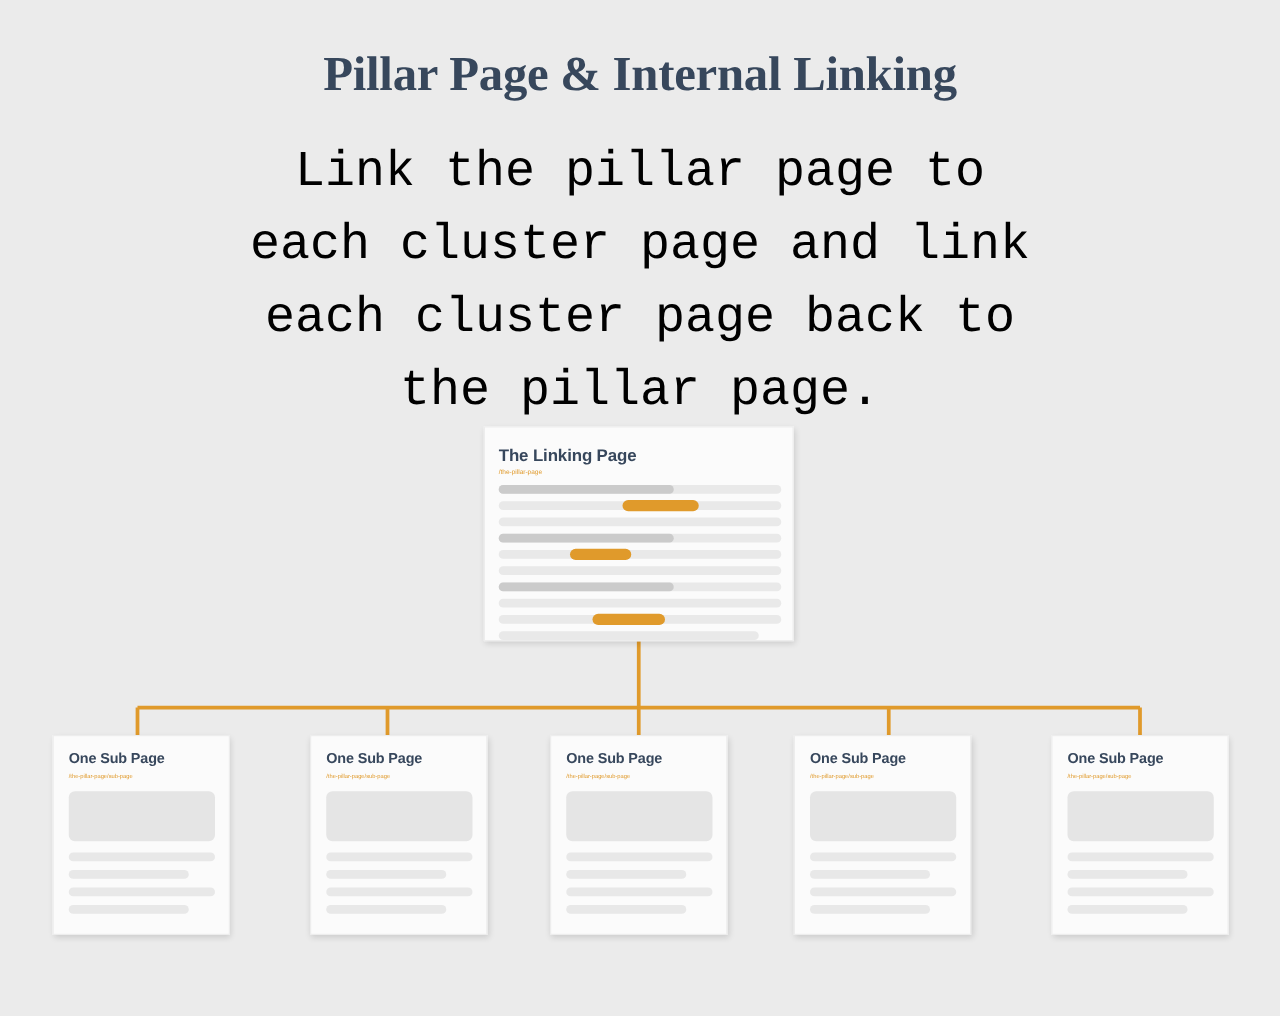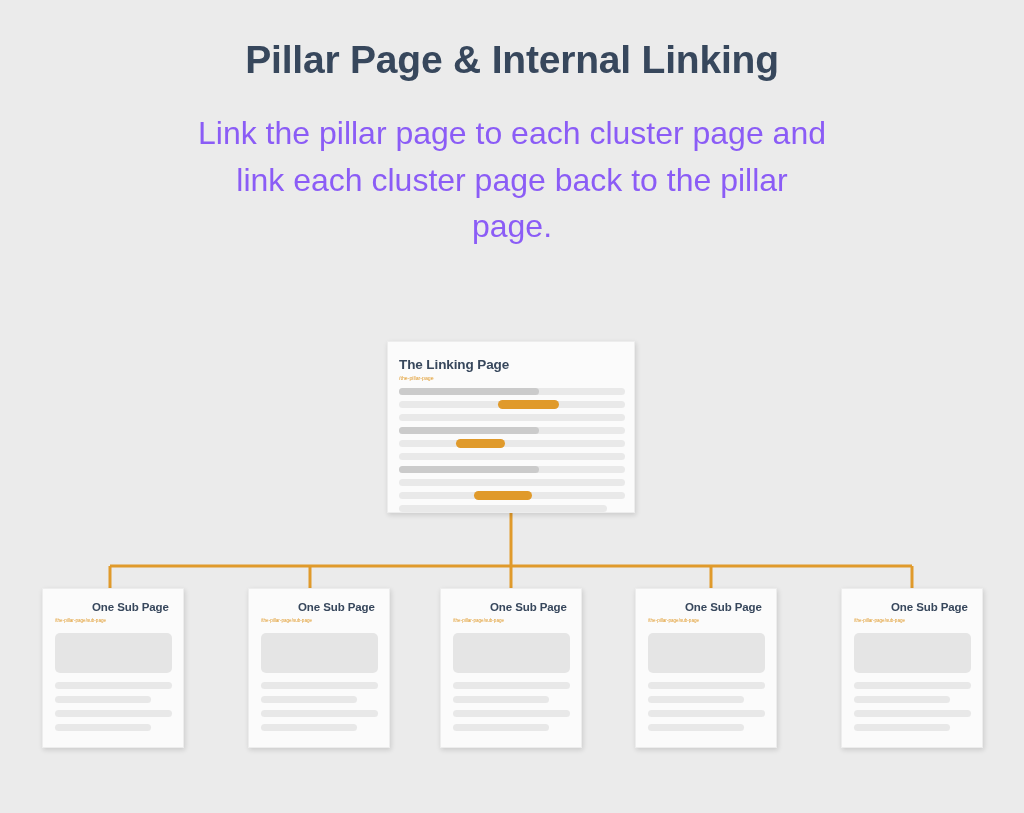--- a/index.html
+++ b/index.html
@@ -25,31 +25,31 @@
     text-align: center;
   }
   #page-title {
     margin: 0;
     padding-top: 38px;
     font-size: 39px;
     font-weight: bold;
     letter-spacing: -0.2px;
     color: #37475c;
     line-height: 1.15;
-    font-family: Liberation Sans, sans-serif;
+    font-family: Liberation Serif, serif;
   }
   #page-subtitle {
     margin: 0 auto;
     padding-top: 27px;
     width: 640px;
-    font-size: 32px;
+    font-size: 40px;
     font-weight: 400;
-    color: #8b5cf6;
+    color: #000000;
     line-height: 1.46;
-    font-family: Liberation Sans, sans-serif;
+    font-family: Liberation Mono, monospace;
   }
 
   
   #connectors {
     position: absolute;
     left: 0;
     top: 0;
     width: 1024px;
     height: 813px;
     pointer-events: none;
@@ -129,21 +129,20 @@
   .sub-card {
     top: 588px;
     width: 142px;
     height: 160px;
   }
   .sub-card .card-title {
     position: absolute;
     left: 12px;
     top: 12px;
     font-size: 11.5px;
-    margin-left: 37px;
   }
   .sub-card .card-url {
     position: absolute;
     left: 12px;
     top: 29px;
     font-size: 4.6px;
   }
   .sub-thumb {
     position: absolute;
     left: 12px;

